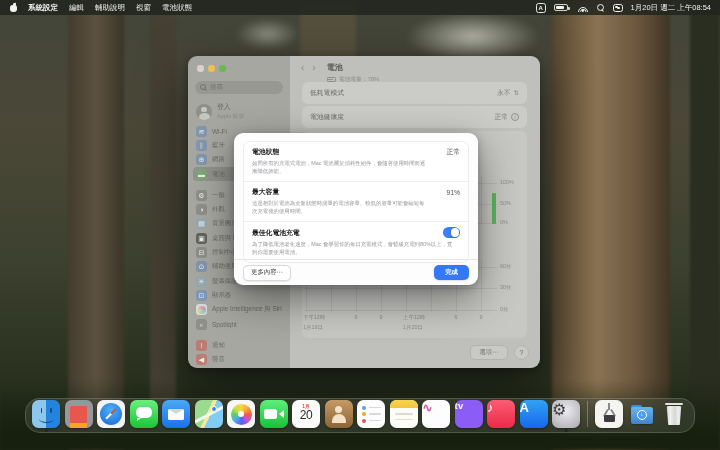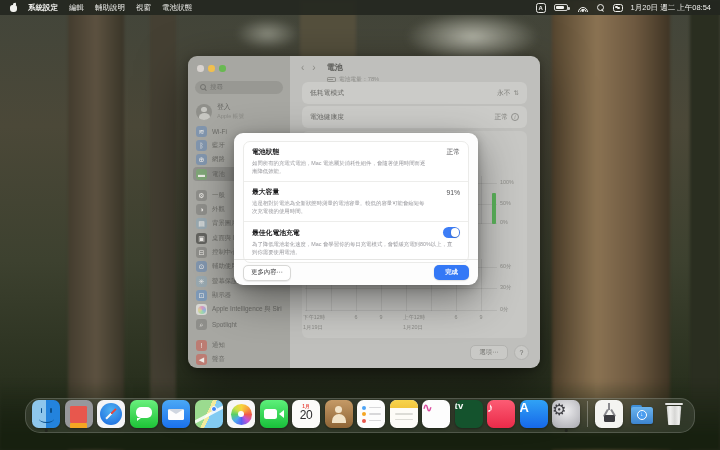--- a/index.html
+++ b/index.html
@@ -165,21 +165,21 @@
 .rm{left:5px;width:4px;height:4px;border-radius:50%;}
 .rm.r1{top:5.5px;background:#4da3f5;}.rm.r2{top:12px;background:#f5a623;}.rm.r3{top:18.5px;background:#e8574d;}
 .rl{left:11.5px;right:4.5px;height:1.7px;background:#d8d8da;border-radius:1px;}
 .rl.l1{top:6.6px;}.rl.l2{top:13.1px;}.rl.l3{top:19.6px;}
 .dk-notes{background:#fdfcf7;}
 .nt-top{top:0;left:0;right:0;height:7.5px;background:linear-gradient(180deg,#f7d44c,#f2c63d);}
 .nt-l1,.nt-l2{left:5px;right:5px;height:1.6px;background:#dcdcd6;border-radius:1px;}
 .nt-l1{top:13px;}.nt-l2{top:18.5px;}
 .dk-freeform{background:#fdfdfd;}
 .ff{inset:0;display:flex;align-items:center;justify-content:center;font-size:13px;color:#d94b9e;font-weight:700;}
-.dk-tv{background:#14532d;}
+.dk-tv{background:#8b5cf6;}
 .tv-t{inset:0;display:flex;align-items:center;justify-content:center;color:#fff;font-size:9.5px;font-weight:700;letter-spacing:.3px;}
 .dk-music{background:linear-gradient(180deg,#fc5c74,#eb2a49);}
 .mu-t{inset:0;display:flex;align-items:center;justify-content:center;color:#fff;font-size:13px;}
 .dk-appstore{background:linear-gradient(180deg,#30a2f5,#1668ea);}
 .as-t{inset:0;display:flex;align-items:center;justify-content:center;color:#fff;font-size:13px;font-weight:600;}
 .dk-settings{background:radial-gradient(circle at 50% 38%,#ececee,#a9a9af);}
 .st-g{inset:0;display:flex;align-items:center;justify-content:center;color:#3f3f44;font-size:16px;}
 .dk-claw{background:#f4f4f1;}
 .cl-arm{left:13.2px;top:3px;width:1.6px;height:7px;background:#8a8a8e;}
 .cl-l{left:9.5px;top:8.5px;width:1.6px;height:7.5px;background:#8a8a8e;transform:rotate(30deg);}

